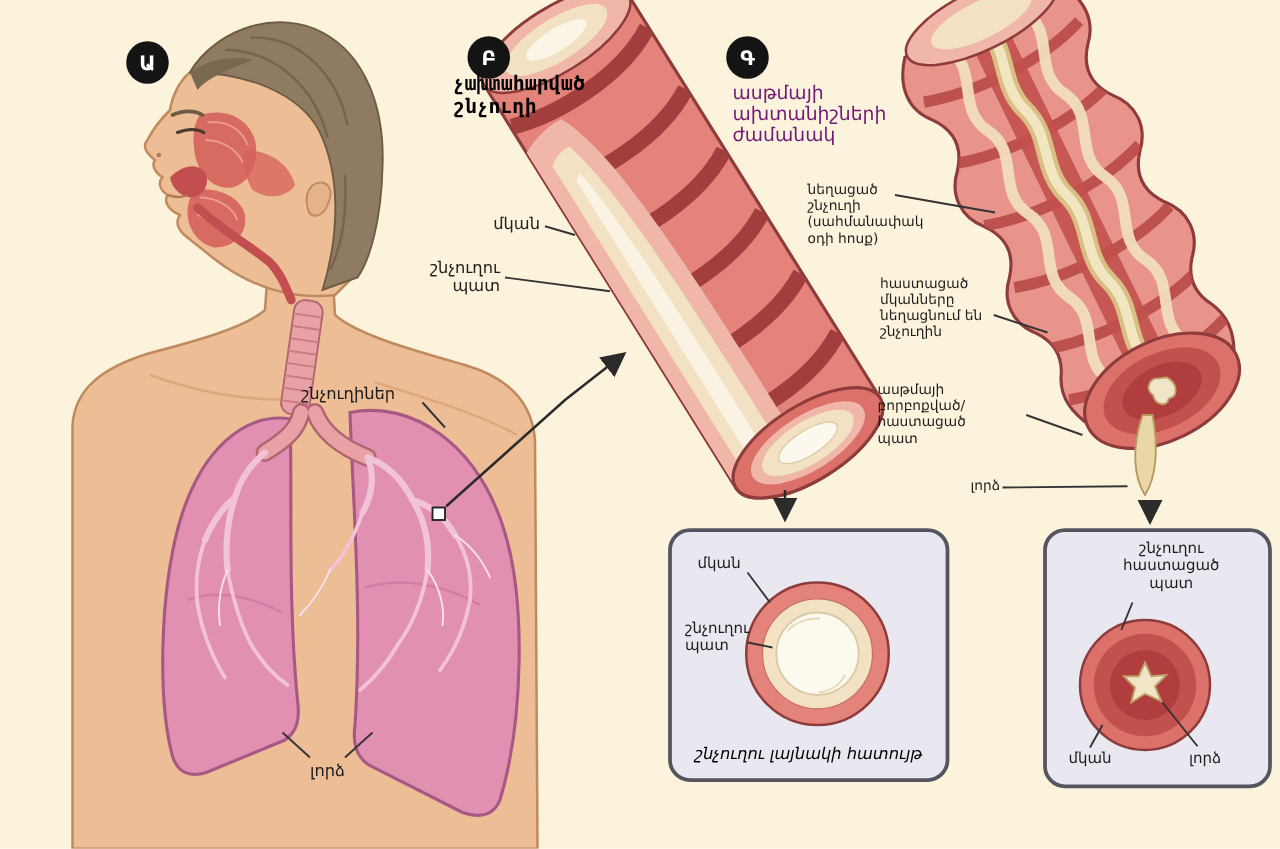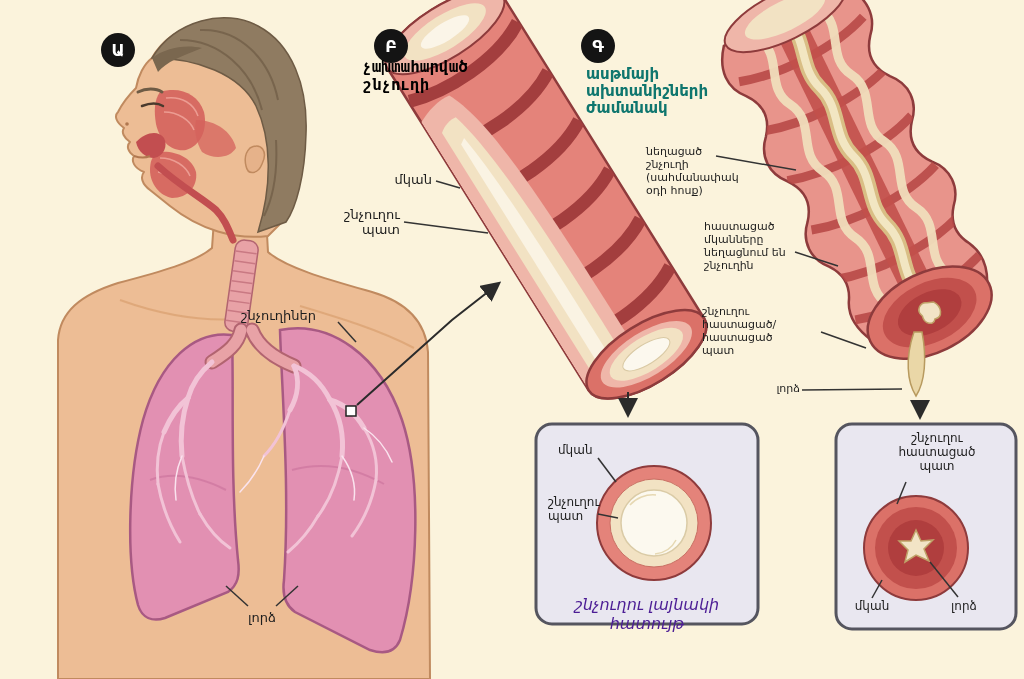--- a/index.html
+++ b/index.html
@@ -2,24 +2,24 @@
 <html><head>
 <meta charset="utf-8">
 <style>
   * { margin:0; padding:0; box-sizing:border-box; }
   html,body { width:1024px; height:679px; }
   body { font-family:"DejaVu Sans", sans-serif; }
   .stage { position:relative; width:1024px; height:679px; background:#FBF3DC; overflow:hidden; }
   svg.art { position:absolute; left:0; top:0; }
   .lbl { position:absolute; white-space:pre-line; font-size:13px; line-height:1.18; color:#1E1E1E; }
   .lbl.bold { font-weight:bold; font-size:16px; color:#000; line-height:1.1; }
-  .lbl.boldc { font-weight:bold; font-size:15px; color:#0f766e; line-height:1.12; }
+  .lbl.boldc { font-weight:normal; font-size:15px; color:#701a75; line-height:1.12; }
   .lbl.small { font-size:11px; }
   .lbl.tiny { font-size:12px; line-height:1.15; }
-  .lbl.caption { font-style:italic; font-size:16px; color:#4c1d95; }
+  .lbl.caption { font-style:italic; font-size:13px; color:#000000; }
   .r { text-align:right; }
   .c { text-align:center; }
   .badge { position:absolute; width:34px; height:34px; border-radius:50%; background:#141414; color:#fff;
            display:flex; align-items:center; justify-content:center; font-size:16px; font-weight:bold; }
 </style>
 </head>
 <body>
 
 <div class="stage">
 
@@ -247,21 +247,21 @@
 <div class="lbl c" style="left:230px; top:610px; width:64px;">լորձ</div>
 
 <div class="lbl small" style="left:646px; top:146px; width:105px;">նեղացած
 շնչուղի
 (սահմանափակ
 օդի հոսք)</div>
 <div class="lbl small" style="left:704px; top:221px; width:92px;">հաստացած
 մկանները
 նեղացնում են
 շնչուղին</div>
-<div class="lbl small" style="left:702px; top:306px; width:120px;">շնչուղու հաստացած/
+<div class="lbl small" style="left:702px; top:306px; width:120px;">ասթմայի բորբոքված/
 հաստացած
 պատ</div>
 <div class="lbl small r" style="left:758px; top:383px; width:42px;">լորձ</div>
 
 <div class="lbl tiny" style="left:558px; top:444px; width:48px;">մկան</div>
 <div class="lbl tiny" style="left:548px; top:496px; width:52px;">շնչուղու
 պատ</div>
 <div class="lbl caption c" style="left:540px; top:596px; width:214px;">շնչուղու լայնակի հատույթ</div>
 
 <div class="lbl tiny c" style="left:888px; top:432px; width:98px;">շնչուղու

